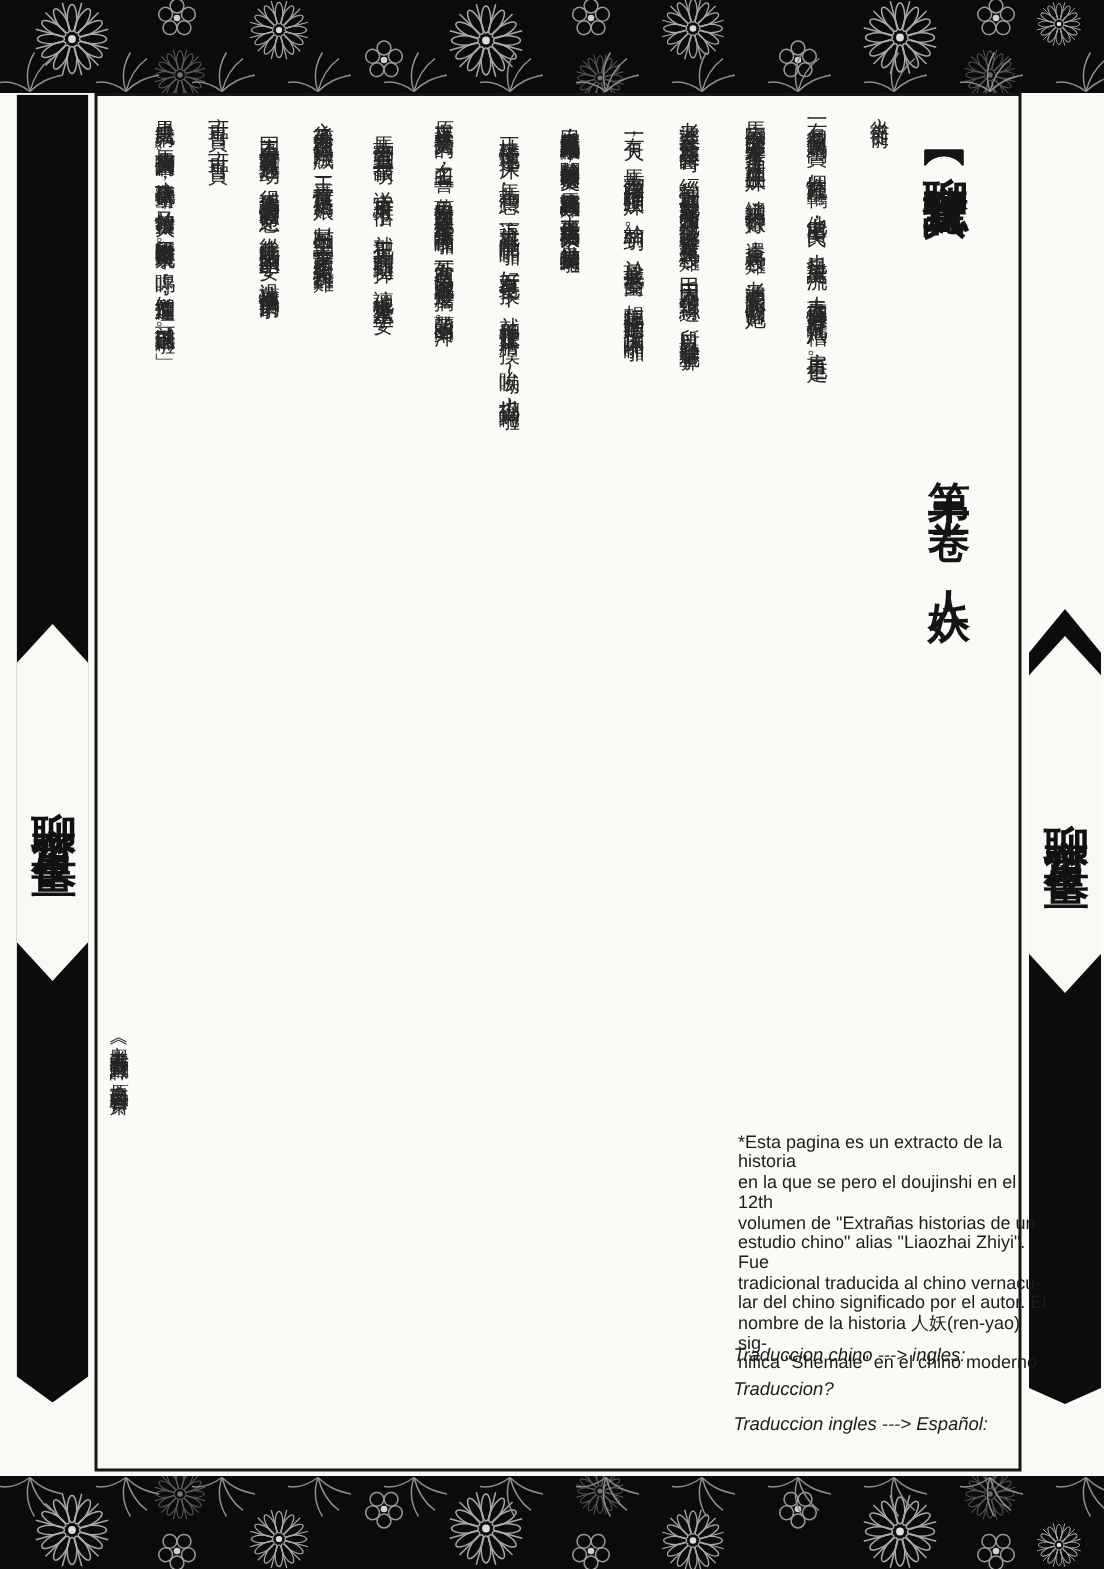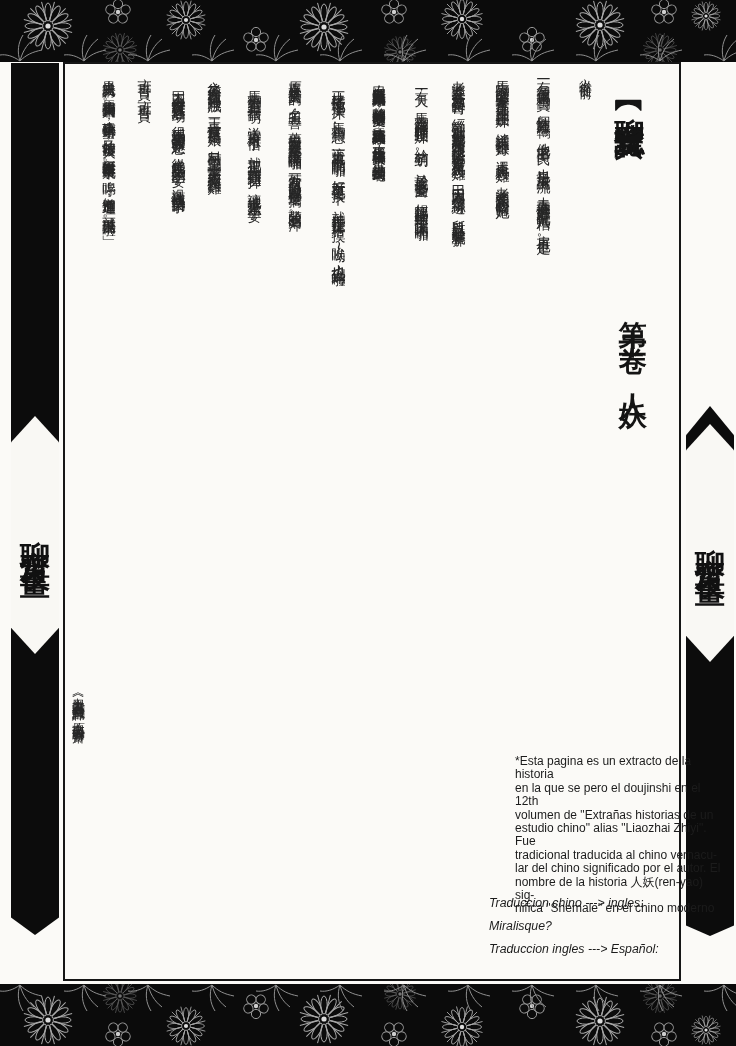--- a/index.html
+++ b/index.html
@@ -43,21 +43,21 @@
   
   .vcol{
     position:absolute;
     writing-mode:vertical-rl;
     font-family:"DejaVu Serif","Liberation Serif",serif;
     color:#262626;line-height:1.15;white-space:nowrap;
   }
   .title-col{font-weight:600;color:#141414;}
 
   
-  .note{position:absolute;left:515px;top:755px;width:206px;color:#1c1c1c;}
+  .note{position:absolute;left:492px;top:755px;width:206px;color:#1c1c1c;}
   .note-line{font-size:12px;line-height:13.4px;}
   .credits{position:absolute;left:489px;top:896px;width:220px;color:#1c1c1c;font-style:italic;}
   .credit-line{font-size:12.3px;line-height:14px;margin-bottom:9px;}
 </style>
 </head>
 <body>
 
 <div class="stage">
 
   <svg class="border-strip border-top" viewBox="0 0 736 62" preserveAspectRatio="none">
@@ -177,17 +177,17 @@
     <div class="note-line">volumen de  "Extrañas historias de un</div>
     <div class="note-line">estudio chino" alias "Liaozhai Zhiyi". Fue</div>
     <div class="note-line">tradicional traducida al chino vernacu-</div>
     <div class="note-line">lar del chino significado por el autor. El</div>
     <div class="note-line">nombre de la historia 人妖(ren-yao) sig-</div>
     <div class="note-line">nifica "Shemale" en el chino moderno</div>
   </div>
 
   <div class="credits">
     <div class="credit-line">Traduccion chino ---&gt; ingles:</div>
-    <div class="credit-line">Miralisque?</div>
+    <div class="credit-line">Traduccion?</div>
     <div class="credit-line">Traduccion ingles ---&gt; Español:</div>
   </div>
 
 </div>
 
 </body></html>

